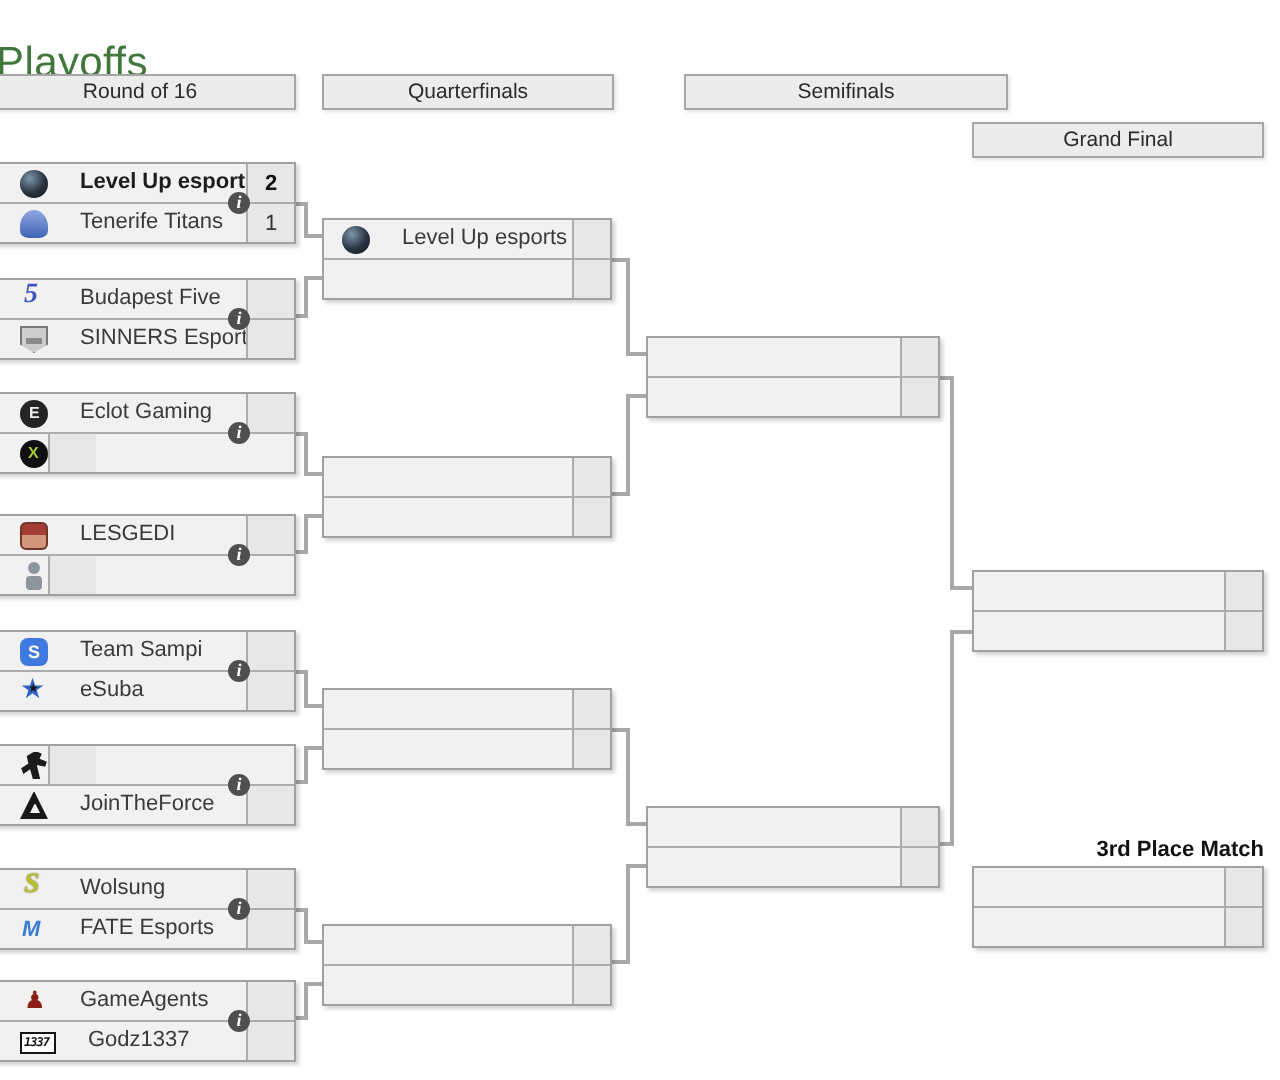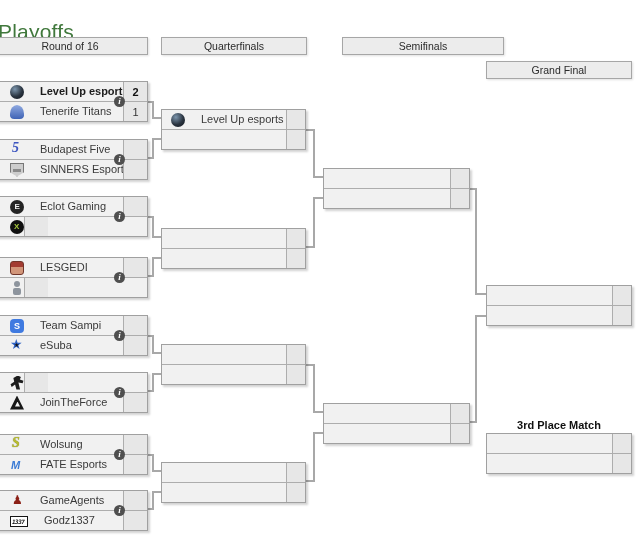--- a/index.html
+++ b/index.html
@@ -25,21 +25,21 @@
     display:flex;align-items:center;justify-content:center;font-size:11px;color:#333;}
   .score[data-winner="true"]{font-weight:700;color:#111;}
   .match.w2 .score{width:18px;flex:0 0 18px;}
 
   .info{position:absolute;right:22px;top:14px;width:11px;height:11px;background:#4f4f4f;border-radius:50%;z-index:5;}
   .info::after{content:"i";position:absolute;left:0;right:0;top:0;bottom:0;color:#fff;font-family:"Liberation Serif",serif;
     font-weight:700;font-style:italic;font-size:9px;line-height:11px;text-align:center;}
 
   .conn{position:absolute;box-sizing:border-box;}
 
-  .third-label{position:absolute;left:486px;top:419px;width:146px;text-align:center;
+  .third-label{position:absolute;left:486px;top:419px;width:146px;text-align:right;
     font-size:11px;font-weight:700;color:#111;}
 
   
   [data-icon="level-up-logo"]{background:radial-gradient(circle at 35% 30%,#7d96ad,#2a3440 55%,#10141b);border-radius:50%;}
   [data-icon="tenerife-titans-logo"]{background:linear-gradient(#8fa9e0,#3f63b5);border-radius:50% 50% 30% 30%/62% 62% 26% 26%;}
   [data-icon="budapest-five-logo"]::after{content:"5";position:absolute;left:2px;top:-3px;color:#3d56c0;
     font-family:"Liberation Serif",serif;font-weight:700;font-style:italic;font-size:14px;}
   [data-icon="sinners-logo"]{background:#cdcdcd;border:1px solid #777;box-sizing:border-box;
     clip-path:polygon(0 0,100% 0,100% 70%,50% 100%,0 70%);}
   [data-icon="sinners-logo"]::after{content:"";position:absolute;left:2px;right:2px;top:5px;height:3px;background:#8a8a8a;}

